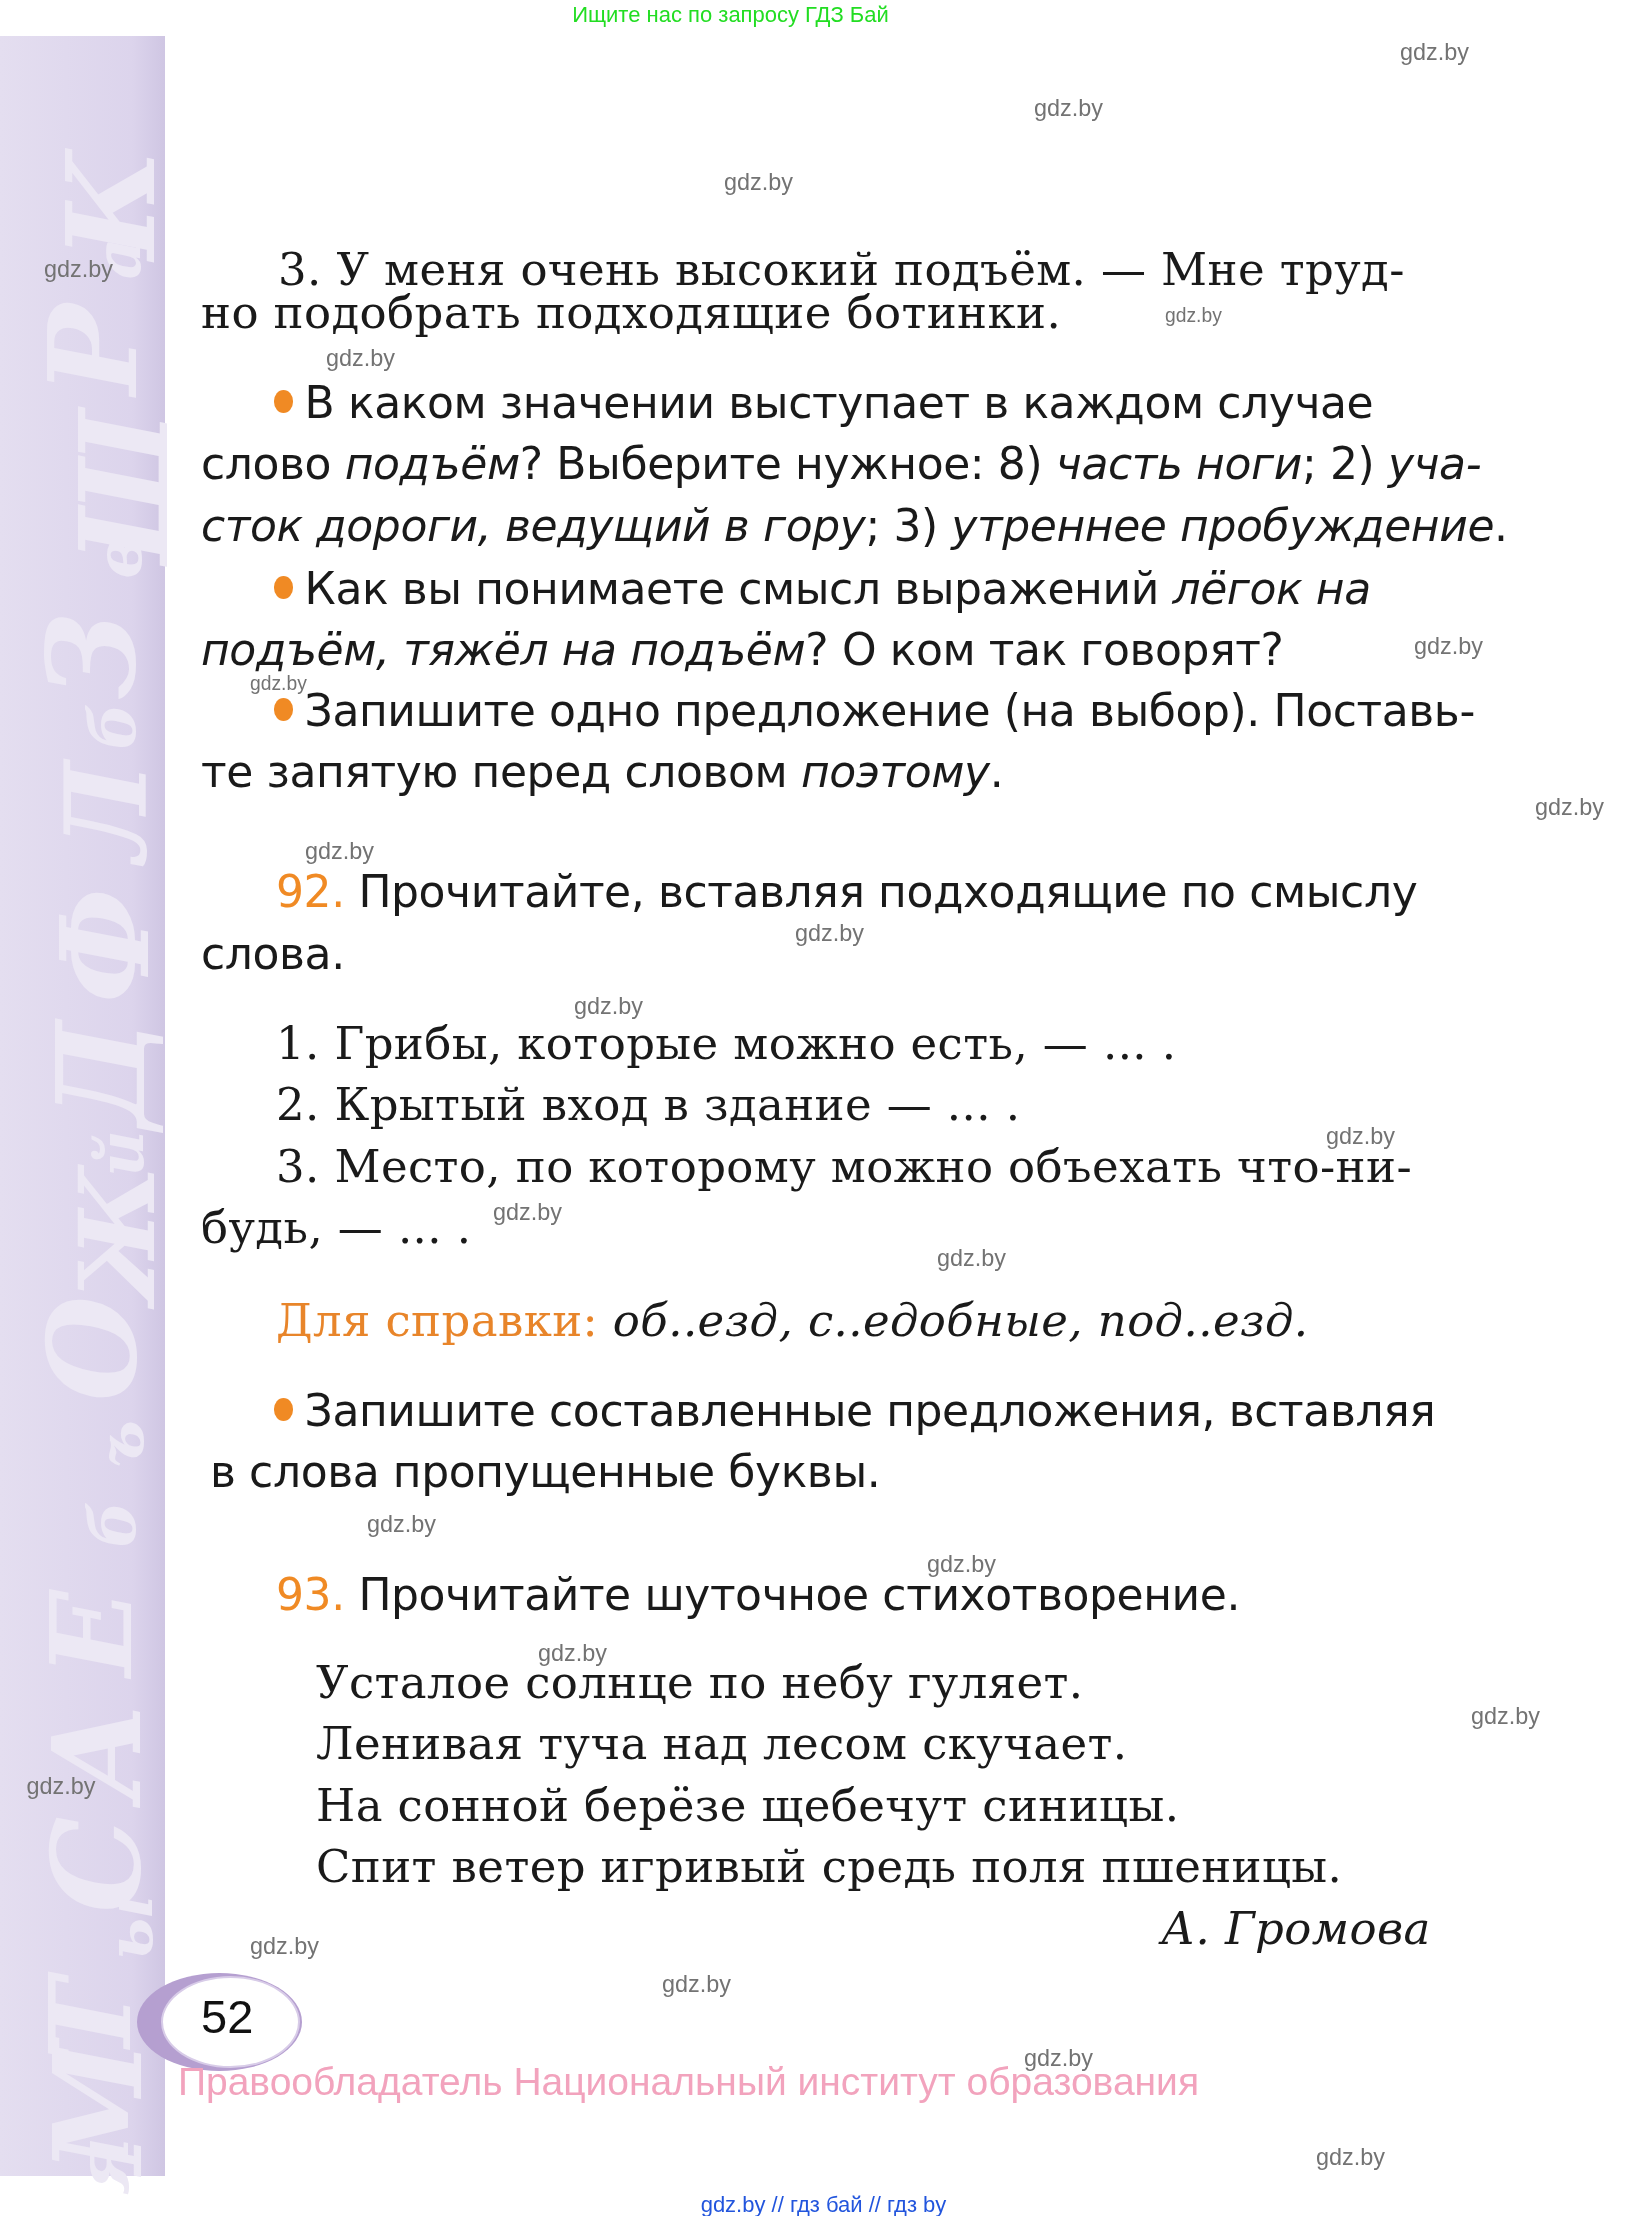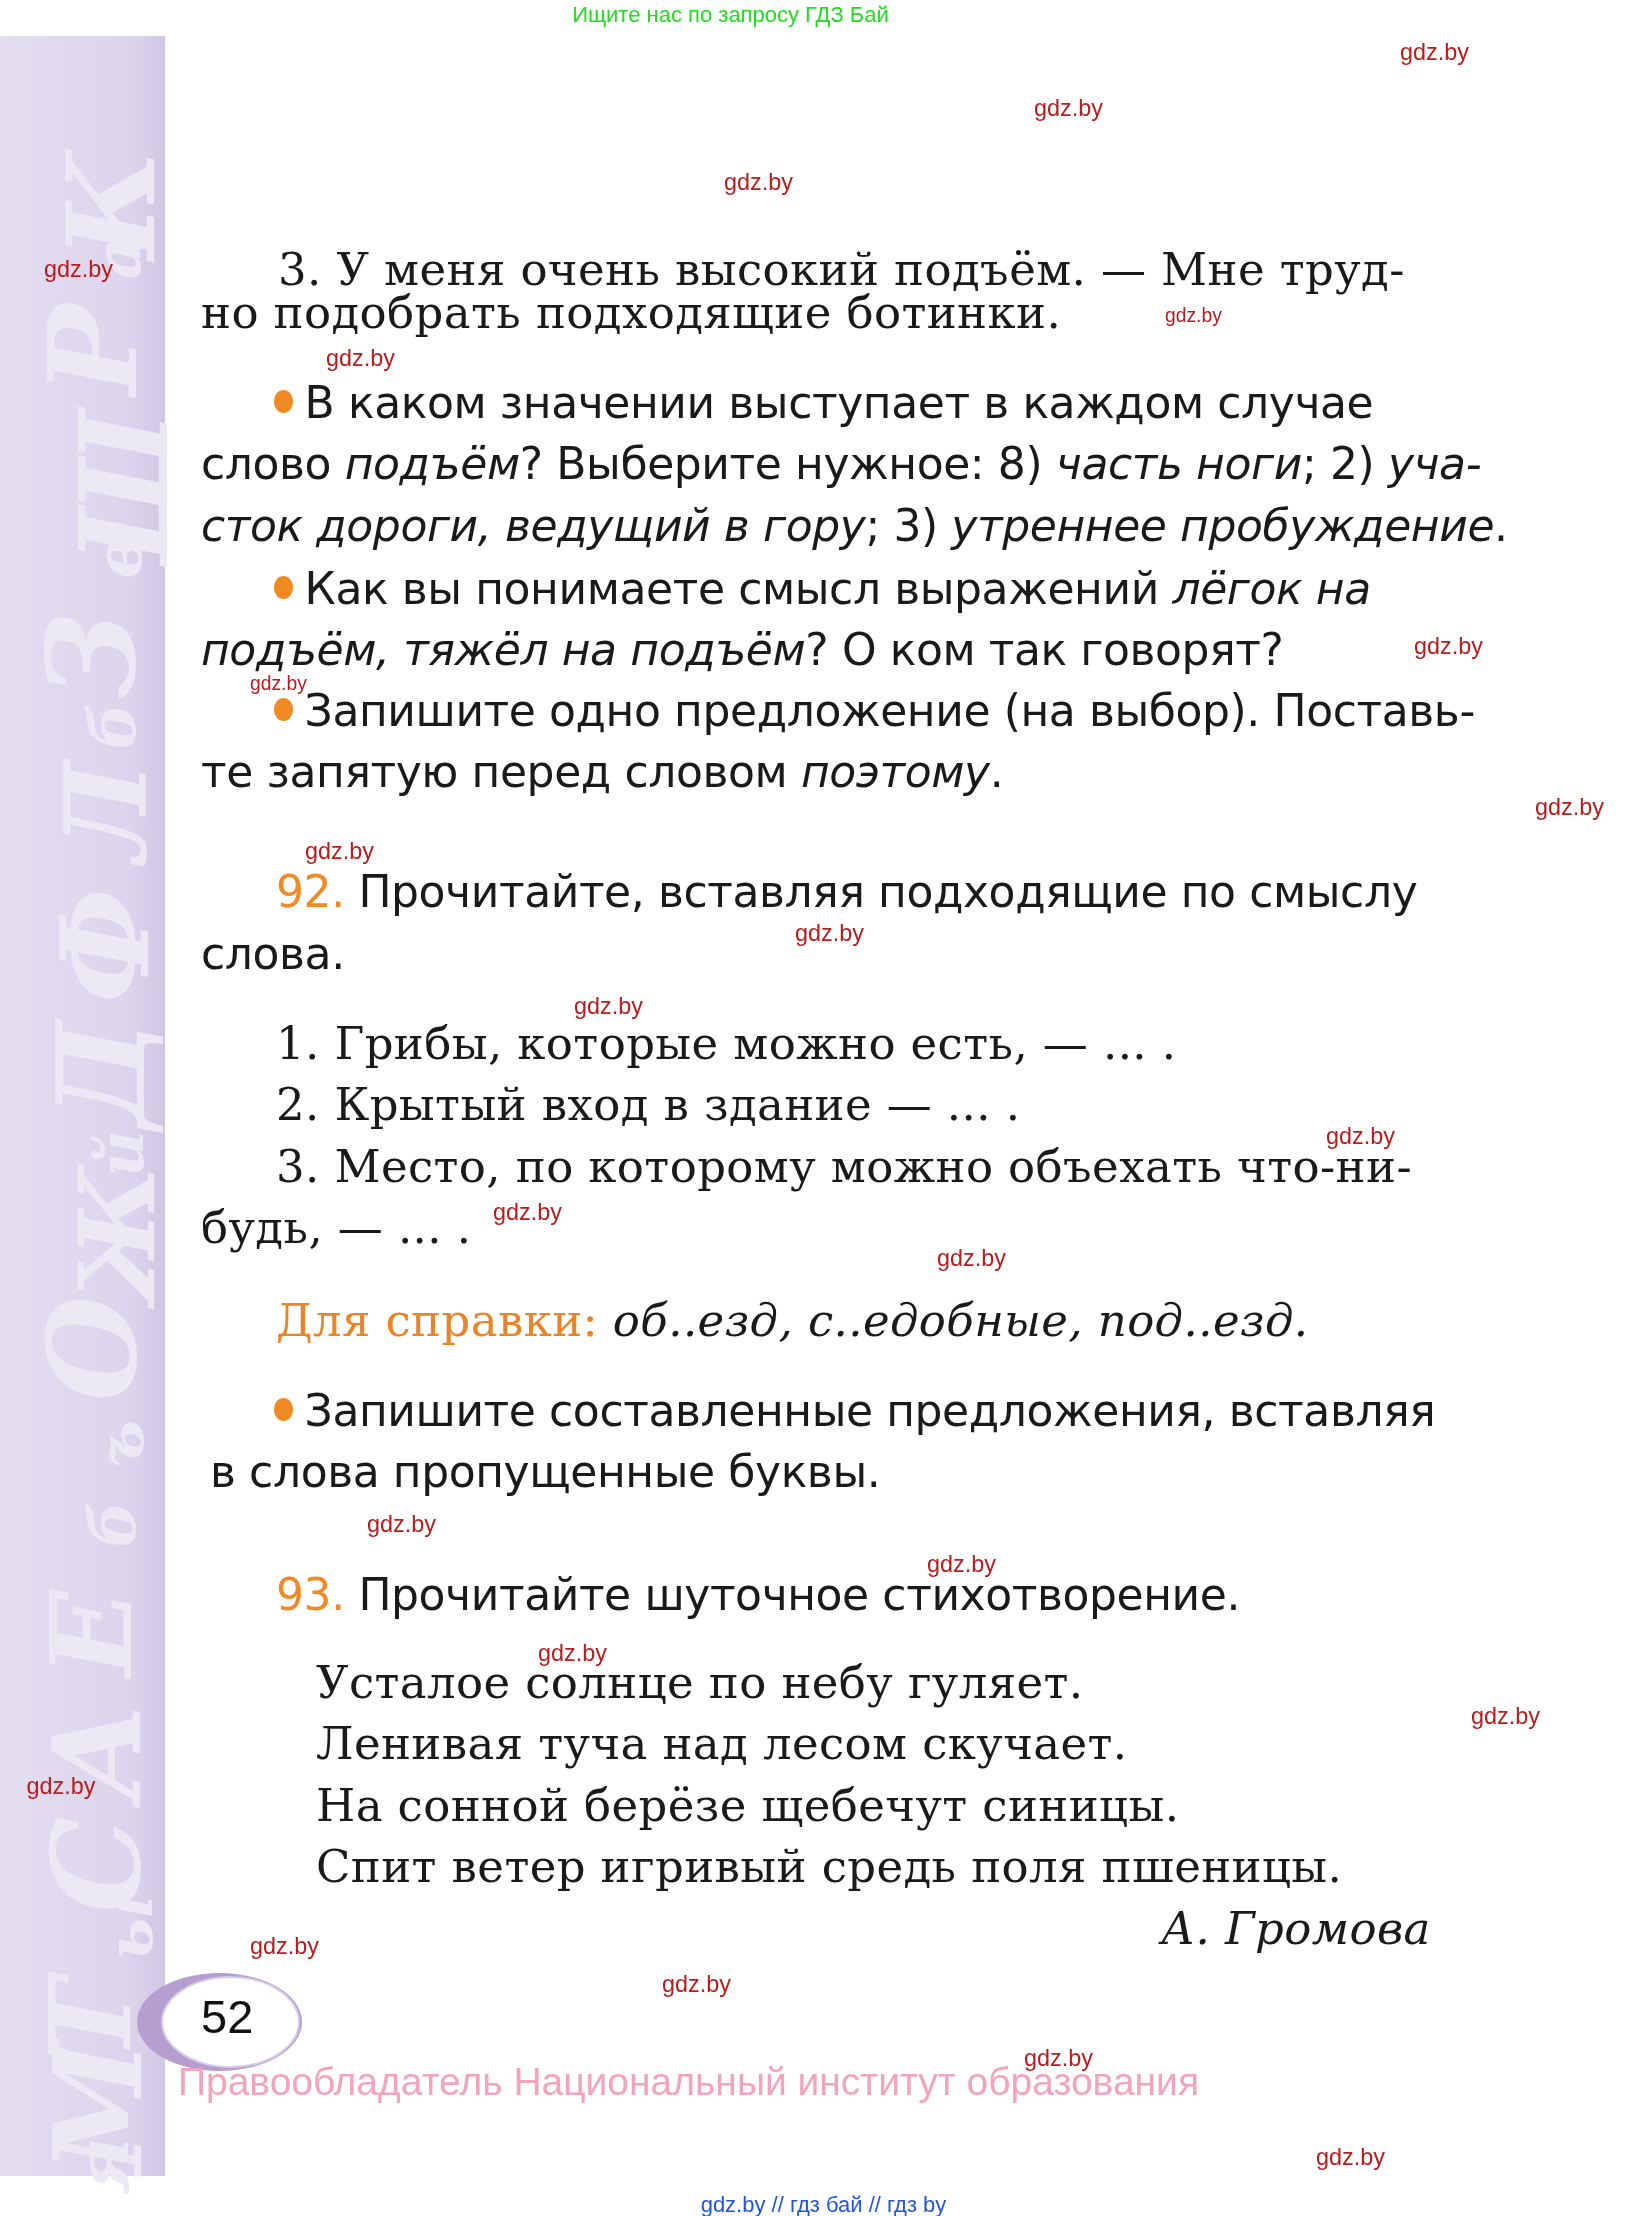--- a/index.html
+++ b/index.html
@@ -1,21 +1,21 @@
 <!DOCTYPE html>
 <html style="font-size:13px"><head>
 <meta charset="utf-8">
 <style>
   html, body { margin:0; padding:0; }
   body { width:1647px; height:2216px; position:relative; background:#ffffff; overflow:hidden; font-family:"Liberation Sans", sans-serif; }
   .top-banner { position:absolute; top:1.6px; left:0; width:1461px; text-align:center; color:#22dd22; font-family:"Liberation Sans", sans-serif; font-size:22px; }
   .sidebar { position:absolute; left:0; top:36px; width:165px; height:2140px;
     background:linear-gradient(to right, #e4def0 0%, #dcd4ec 80%, #cfc6e3 100%); }
   .sidebar-letter { position:absolute; color:#ece8f4; font-family:"DejaVu Serif", serif; font-weight:bold; font-style:italic; transform:rotate(-90deg); transform-origin:center; }
-  .wm { position:absolute; color:#b91c1c; font-family:"Liberation Sans", sans-serif; font-size:23.4px; }
+  .wm { position:absolute; color:#737373; font-family:"Liberation Sans", sans-serif; font-size:23.4px; }
   .wm.small { font-size:19.3px; }
   .serif-line { position:absolute; font-family:"DejaVu Serif", serif; font-size:45px; color:#1a1a1a; white-space:nowrap; letter-spacing:0.4px; }
   .sans-line { position:absolute; font-family:"DejaVu Sans", sans-serif; font-size:44px; color:#1a1a1a; white-space:nowrap; letter-spacing:-0.4px; }
   .sans-line i, .serif-line i { font-style:italic; }
   .bullet { display:inline-block; width:19.3px; height:22.6px; border-radius:50%; background:#f08a24; margin-right:11.3px; vertical-align:middle; position:relative; top:-4.8px; }
   .num { color:#f08a24; font-weight:normal; }
   .ref-label { color:#e8852a; }
   .page-badge { position:absolute; left:137px; top:1973px; width:165px; height:98px; }
   .page-badge .outer { position:absolute; left:0; top:0; width:165px; height:98px; border-radius:50%; background:#b59fd0; }
   .page-badge .inner { position:absolute; left:24px; top:3.2px; width:139px; height:92px; border-radius:50%; background:#fff; border:2.4px solid #d8cce8; box-sizing:border-box; }

